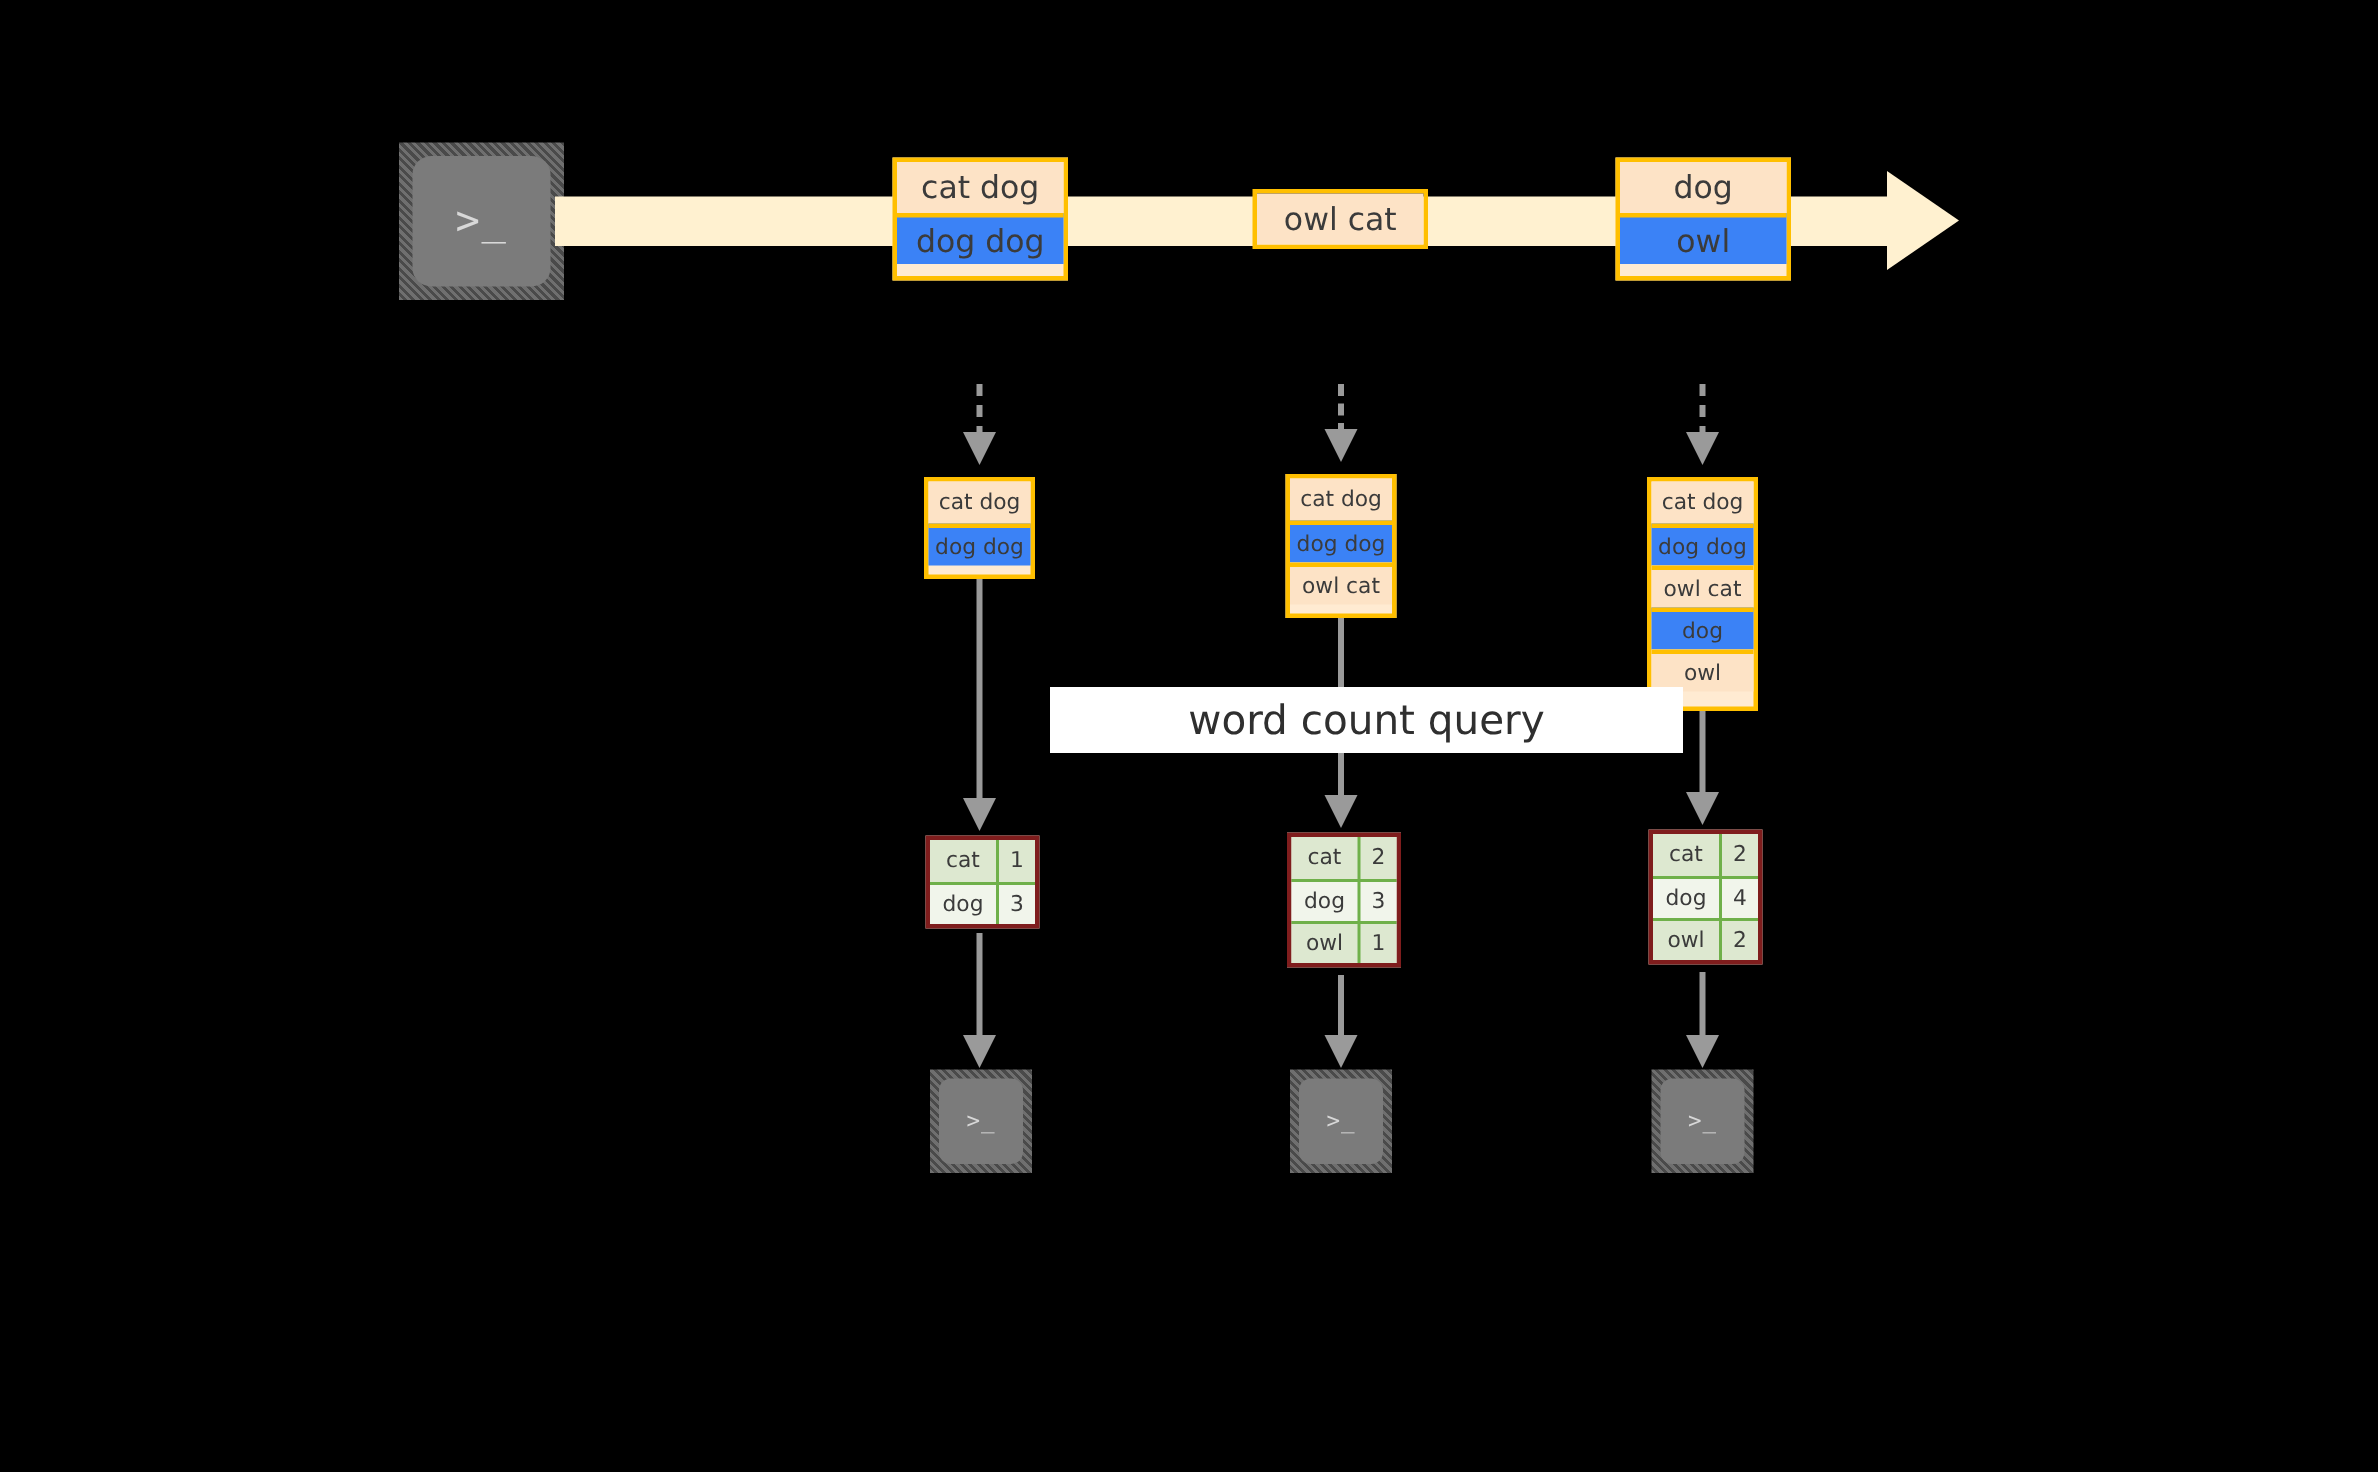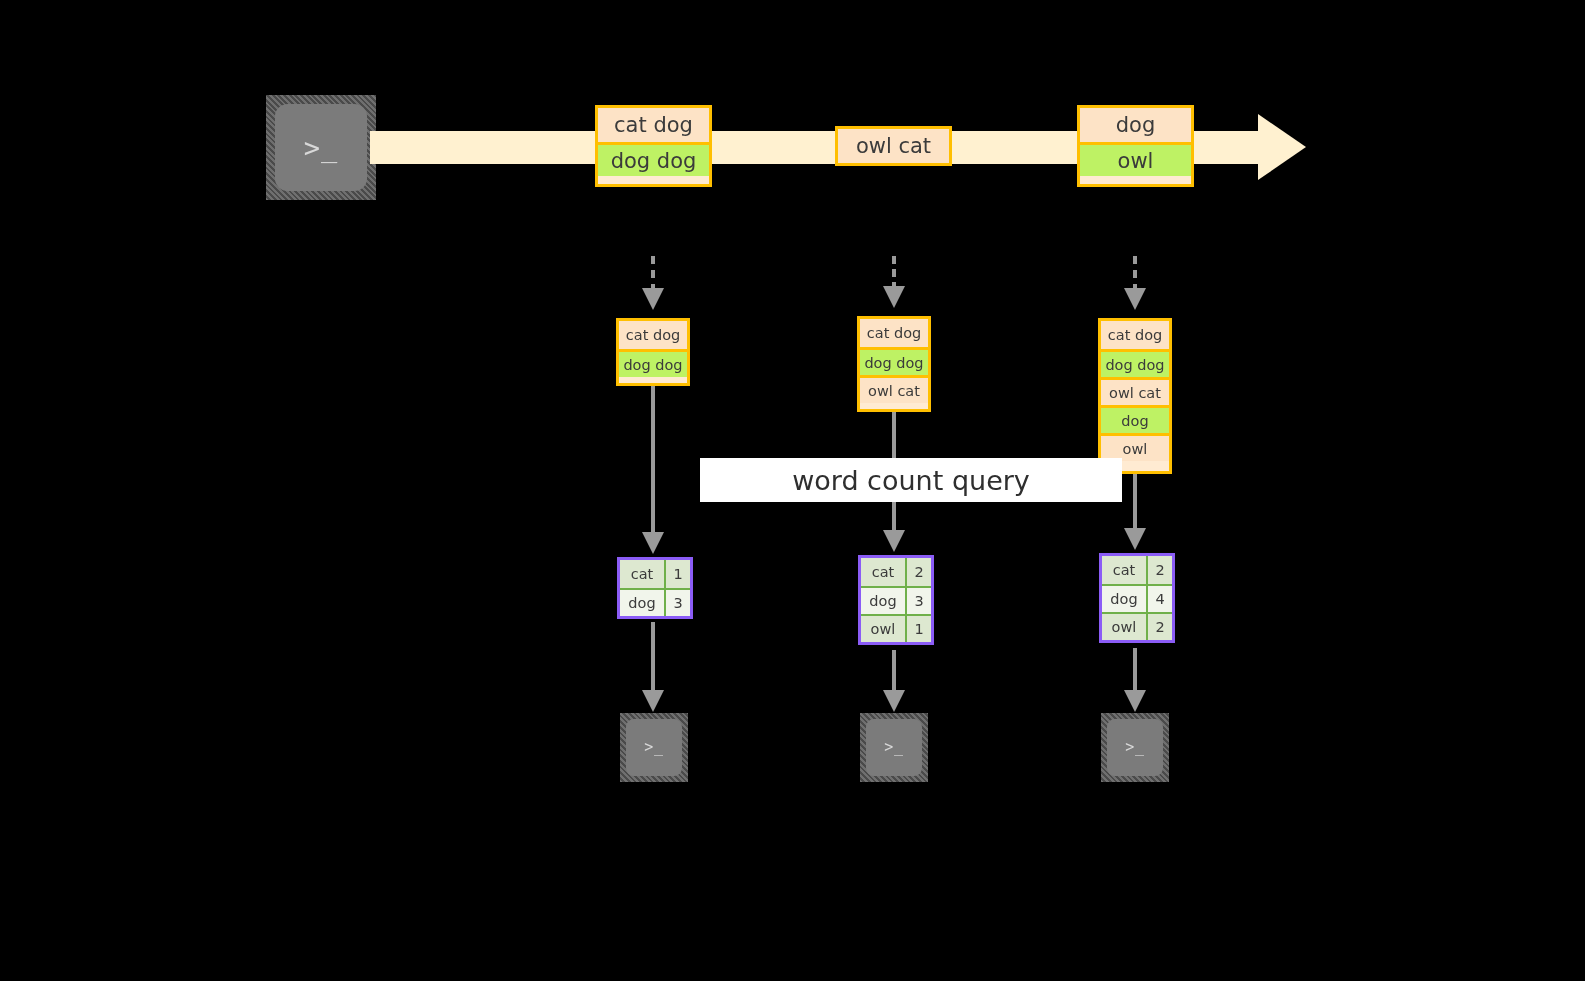--- a/index.html
+++ b/index.html
@@ -66,31 +66,31 @@
   }
   .amber-row {
     box-sizing: border-box;
     display: flex;
     align-items: center;
     justify-content: center;
     color: #3b3b3b;
     white-space: nowrap;
   }
   .amber-row.shade-a { background: #FDE3C6; }
-  .amber-row.shade-b { background: #bef264; }
+  .amber-row.shade-b { background: #3b82f6; }
   .amber-row + .amber-row { border-top: 3px solid #FFBF00; }
 
   .amber-stack.top-size .amber-row { font-size: 21px; height: 34px; }
   .amber-stack.mini-size .amber-row { font-size: 14.5px; height: 28px; }
 
   
   .green-table {
     position: absolute;
     box-sizing: border-box;
-    border: 3px solid #8b5cf6;
+    border: 3px solid #7f1d1d;
     background: #EDF3E6;
     display: flex;
     flex-direction: column;
   }
   .green-row {
     display: flex;
     box-sizing: border-box;
     height: 28px;
   }
   .green-row + .green-row { border-top: 2px solid #6FB04A; }

